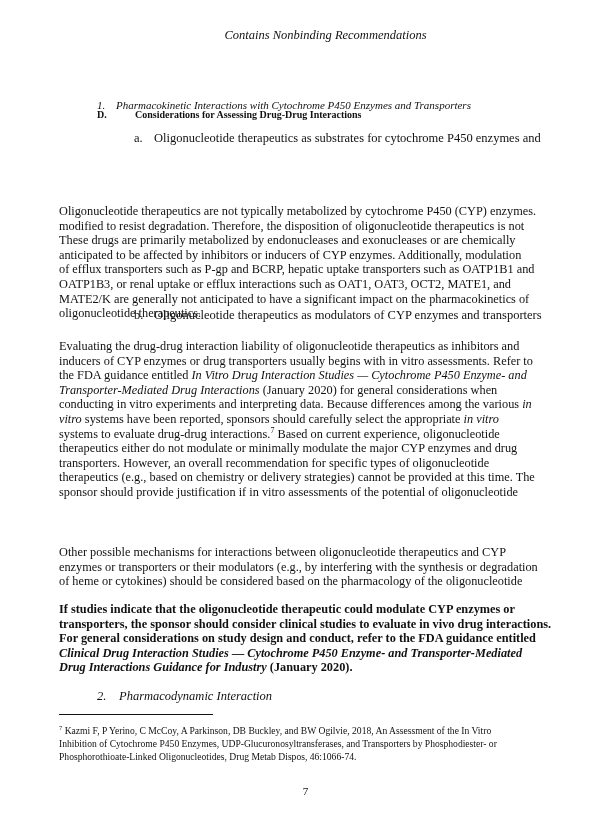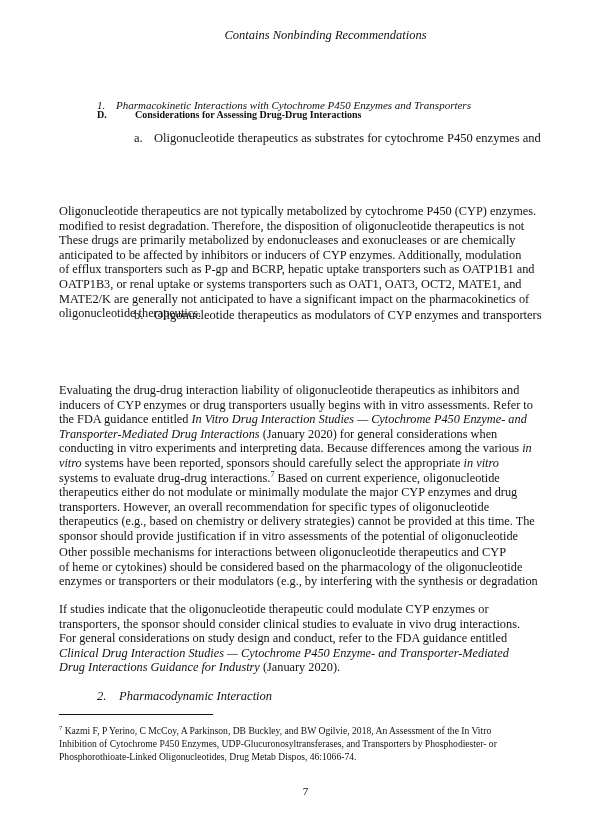--- a/index.html
+++ b/index.html
@@ -30,23 +30,23 @@
     .item .num { position: absolute; left: 0; }
     .item .txt { position: absolute; left: 20px; }
     .item-a { top: 130px; left: 134px; width: 440px; height: 34px; }
     .item-a .txt { width: 420px; }
     .item-b { top: 307px; left: 134px; width: 440px; height: 18px; white-space: nowrap; }
     .para {
       position: absolute; left: 59px; width: 500px;
       font-size: 12.3px; line-height: 14.6px;
     }
     .p1 { top: 174px; margin-top: 30px; }
-    .p2 { top: 339px; margin-top: 44px; }
+    .p2 { top: 339px; }
     .p3 { top: 545px; }
-    .p4 { top: 602px; }
+    .p4 { top: 602px; font-weight: bold; }
     .para .line { display: block; white-space: nowrap; }
     .sup { font-size: 8px; vertical-align: super; line-height: 0; }
     .sub2 {
       position: absolute; top: 689px; left: 97px;
       font-style: italic; font-size: 12.5px; white-space: nowrap;
     }
     .sub2 .num { display: inline-block; width: 22px; }
     .fn-rule {
       position: absolute; top: 714px; left: 59px; width: 154px; height: 0;
       border-top: 1.2px solid #111;
@@ -81,21 +81,21 @@
     <span style="display:block">Oligonucleotide therapeutics as substrates for cytochrome P450 enzymes and</span>
   </span>
 </div>
 
 <div class="para p1">
   <span class="line">Oligonucleotide therapeutics are not typically metabolized by cytochrome P450 (CYP) enzymes.</span>
   <span class="line">modified to resist degradation.  Therefore, the disposition of oligonucleotide therapeutics is not</span>
   <span class="line">These drugs are primarily metabolized by endonucleases and exonucleases or are chemically</span>
   <span class="line">anticipated to be affected by inhibitors or inducers of CYP enzymes.  Additionally, modulation</span>
   <span class="line">of efflux transporters such as P-gp and BCRP, hepatic uptake transporters such as OATP1B1 and</span>
-  <span class="line">OATP1B3, or renal uptake or systems transporters such as OAT1, OAT3, OCT2, MATE1, and</span>
+  <span class="line">OATP1B3, or renal uptake or efflux interactions such as OAT1, OAT3, OCT2, MATE1, and</span>
   <span class="line">MATE2/K are generally not anticipated to have a significant impact on the pharmacokinetics of</span>
   <span class="line">oligonucleotide therapeutics.</span>
 </div>
 
 <div class="item item-b">
   <span class="num">b.</span>
   <span class="txt">Oligonucleotide therapeutics as modulators of CYP enzymes and transporters</span>
 </div>
 
 <div class="para p2">
@@ -107,22 +107,22 @@
   <span class="line"><i>vitro</i><span> systems have been reported, sponsors should carefully select the appropriate </span><i>in vitro</i></span>
   <span class="line"><span>systems to evaluate drug-drug interactions.</span><span class="sup">7</span><span>  Based on current experience, oligonucleotide</span></span>
   <span class="line">therapeutics either do not modulate or minimally modulate the major CYP enzymes and drug</span>
   <span class="line">transporters.  However, an overall recommendation for specific types of oligonucleotide</span>
   <span class="line">therapeutics (e.g., based on chemistry or delivery strategies) cannot be provided at this time.  The</span>
   <span class="line">sponsor should provide justification if in vitro assessments of the potential of oligonucleotide</span>
 </div>
 
 <div class="para p3">
   <span class="line">Other possible mechanisms for interactions between oligonucleotide therapeutics and CYP</span>
+  <span class="line">enzymes or transporters or their modulators (e.g., by interfering with the synthesis or degradation</span>
   <span class="line">of heme or cytokines) should be considered based on the pharmacology of the oligonucleotide</span>
-  <span class="line">enzymes or transporters or their modulators (e.g., by interfering with the synthesis or degradation</span>
 </div>
 
 <div class="para p4">
   <span class="line">If studies indicate that the oligonucleotide therapeutic could modulate CYP enzymes or</span>
   <span class="line">transporters, the sponsor should consider clinical studies to evaluate in vivo drug interactions.</span>
   <span class="line">For general considerations on study design and conduct, refer to the FDA guidance entitled</span>
   <span class="line"><i>Clinical Drug Interaction Studies — Cytochrome P450 Enzyme- and Transporter-Mediated</i></span>
   <span class="line"><i>Drug Interactions Guidance for Industry</i><span> (January 2020).</span></span>
 </div>
 

